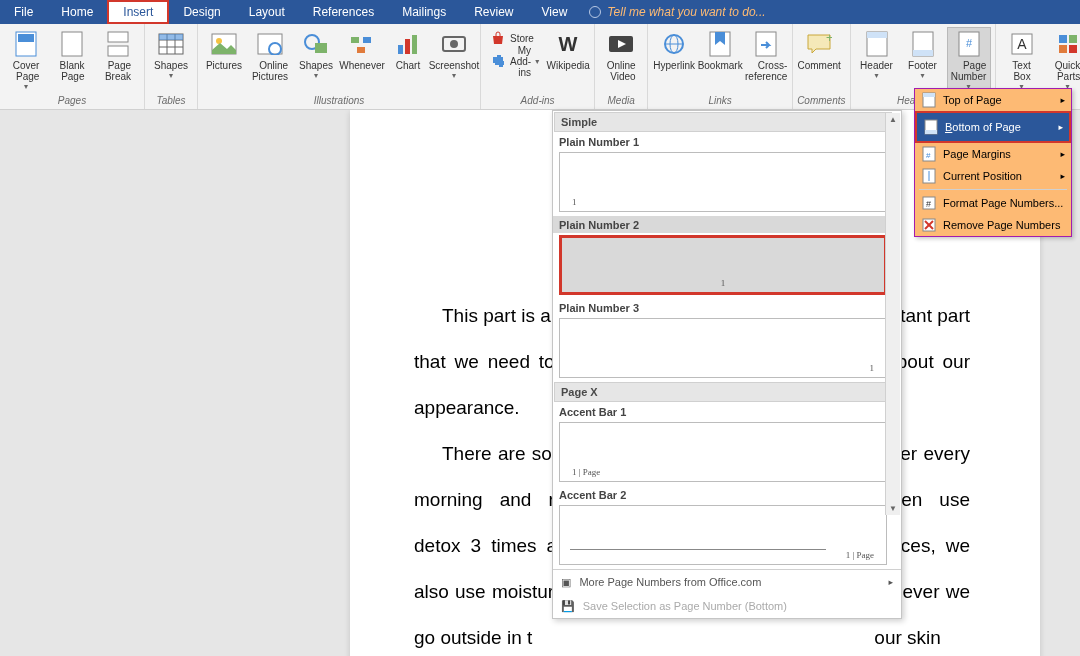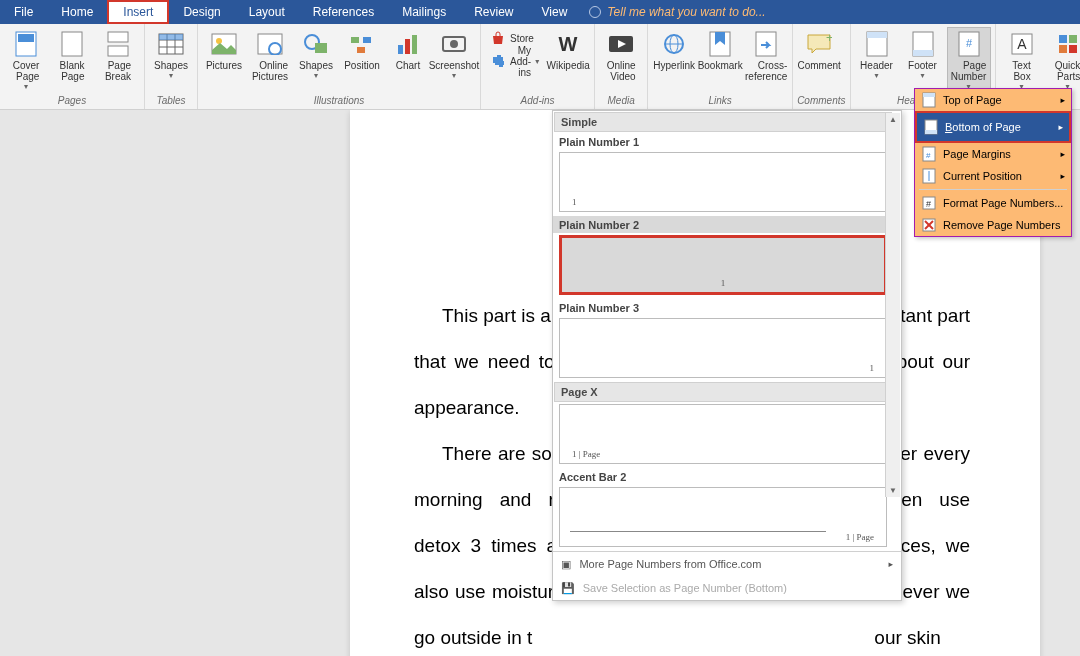--- a/index.html
+++ b/index.html
@@ -165,21 +165,21 @@
           <span class="drop">▾</span>
         </div>
       <div class="rbtn">
           <span class="icon">
             <svg width="26" height="22">
               <rect x="2" y="4" width="8" height="6" fill="#7db36a"></rect>
               <rect x="14" y="4" width="8" height="6" fill="#4a8ed8"></rect>
               <rect x="8" y="14" width="8" height="6" fill="#e07b3c"></rect>
             </svg>
           </span>
-          <span class="lbl">Position</span>
+          <span class="lbl">Whenever</span>
         </div>
       <div class="rbtn">
           <span class="icon">
             <svg width="26" height="22">
               <rect x="3" y="12" width="5" height="9" fill="#4a8ed8"></rect>
               <rect x="10" y="6" width="5" height="15" fill="#d2372b"></rect>
               <rect x="17" y="2" width="5" height="19" fill="#7db36a"></rect>
             </svg>
           </span>
           <span class="lbl">Chart</span>
@@ -448,20 +448,21 @@
         <span class="num" style="left:50%; transform:translateX(-50%); bottom:4px;">1</span>
       </div>
 
     <div class="item-label">Plain Number 3</div>
     <div class="preview">
         <span class="num" style="right:12px; bottom:4px;">1</span>
       </div>
 
     <div class="section-head">Page X</div>
 
+    <div class="item-label">Accent Bar 1</div>
     <div class="preview">
         <span class="num" style="left:12px; bottom:4px;">1 | Page</span>
       </div>
 
     <div class="item-label">Accent Bar 2</div>
     <div class="preview">
       <div class="line" style="left:10px; right:60px; bottom:14px;"></div>
       <span class="num" style="right:12px; bottom:4px;">1 | Page</span>
     </div>
 

